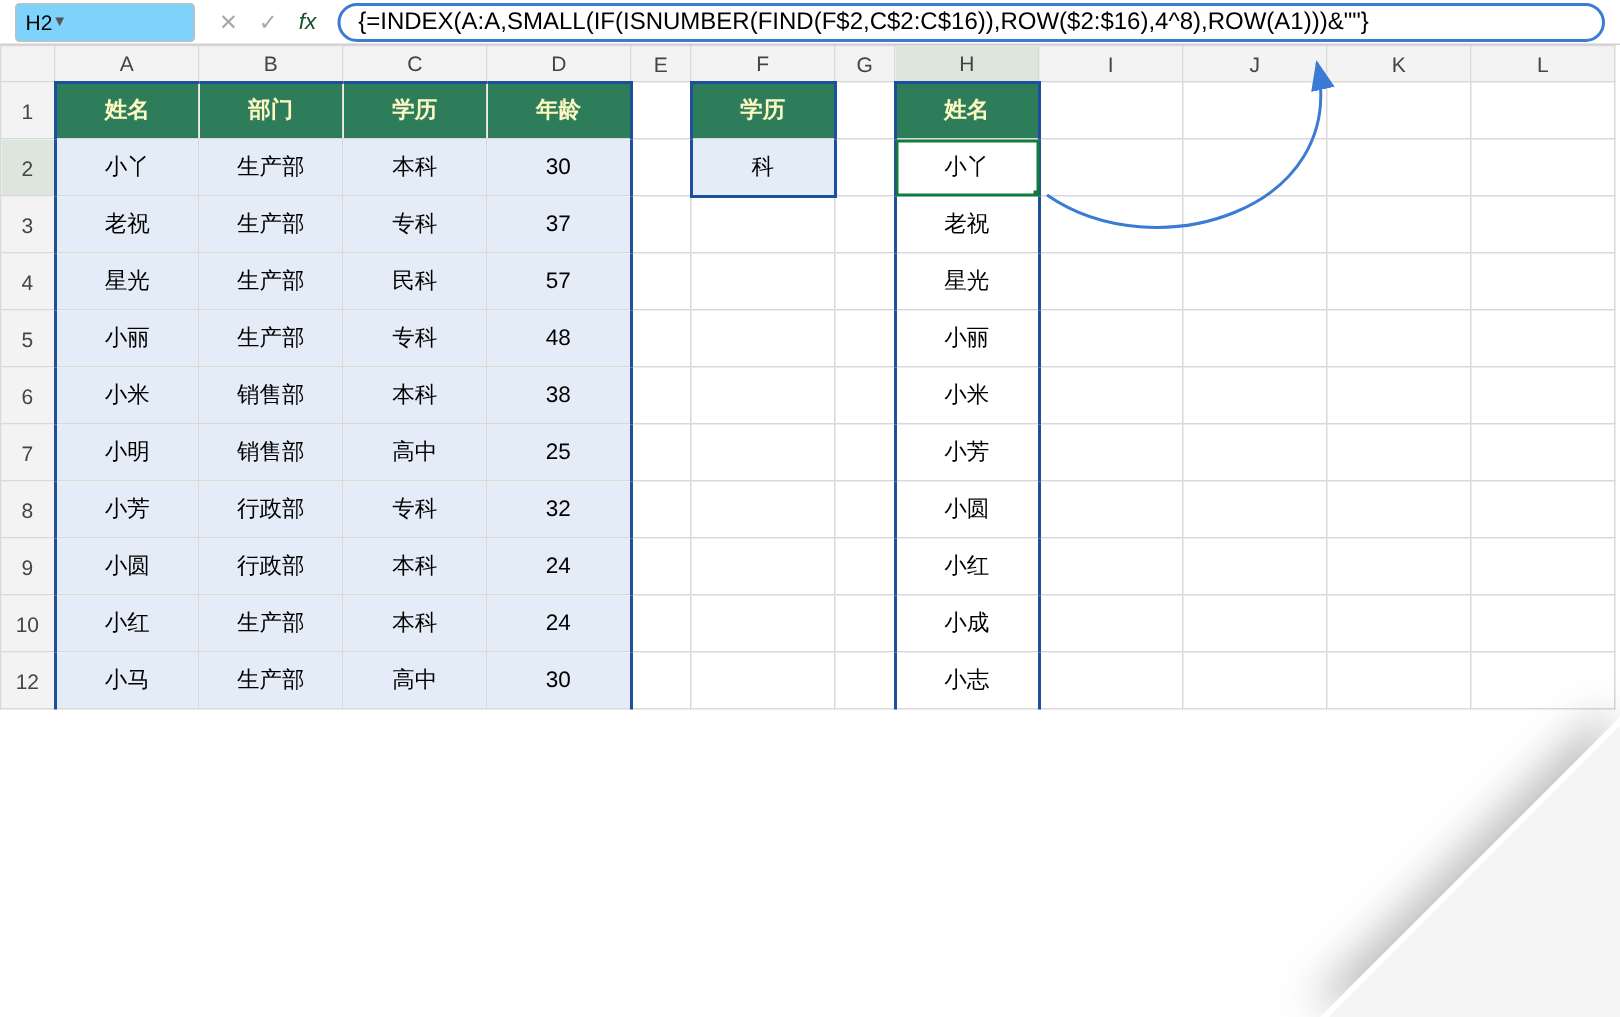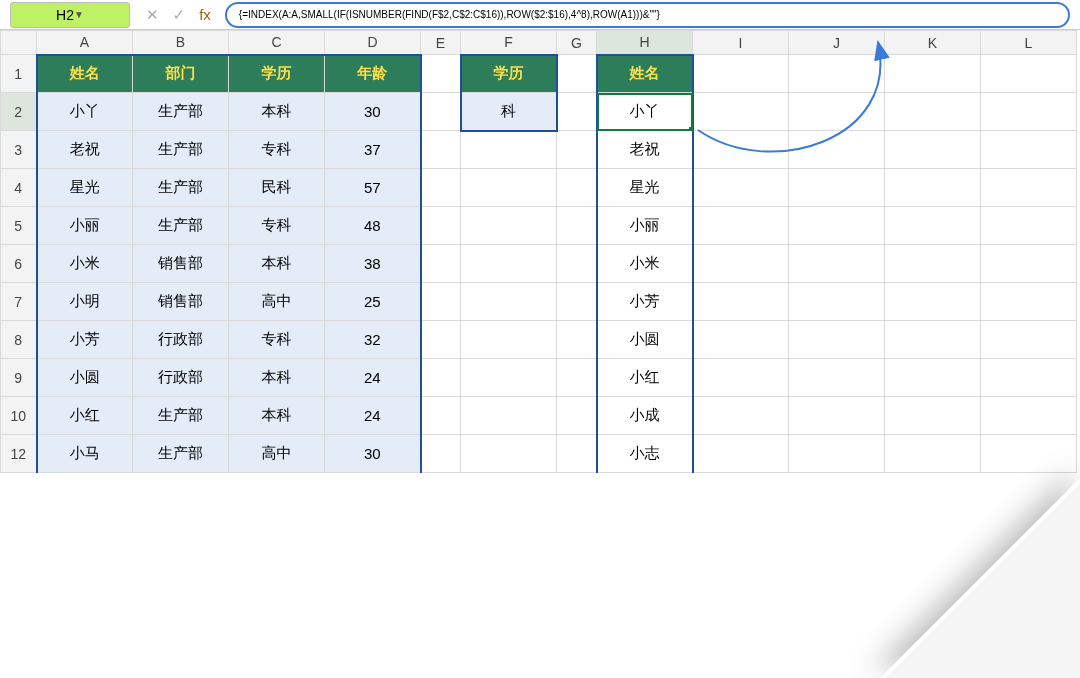--- a/index.html
+++ b/index.html
@@ -19,53 +19,54 @@
     height: 30px;
     border-bottom: 1px solid #d0d0d0;
     font-size: 14px;
   }
   .namebox {
     width: 120px;
     height: 26px;
     margin: 2px 6px 2px 10px;
     border: 1px solid #bfbfbf;
     border-radius: 3px;
-    background: #bef264;
+    background: #7dd3fc;
     display: flex;
     align-items: center;
     padding: 0 6px;
-    justify-content: center;
+    justify-content: flex-start;
   }
   .namebox .dd {
     font-size: 10px;
     color: #555;
   }
   .fx-controls {
     display: flex;
     align-items: center;
     gap: 14px;
     color: #aaa;
     padding: 0 10px;
     font-size: 15px;
   }
   .fx-controls .fx {
-    color: #a16207;
+    font-style: italic;
+    color: #14532d;
     text-align: right;
   }
   .formula-input {
     flex: 1;
     height: 26px;
     margin: 2px 10px 2px 4px;
     border: 2px solid #3a7bd5;
     border-radius: 13px;
     background: #fff;
     display: flex;
     align-items: center;
     padding: 0 12px;
-    font-size: 10px;
+    font-size: 16px;
     white-space: nowrap;
     overflow: hidden;
     position: relative;
   }
 
   
   .sheet {
     position: relative;
   }
   table.grid {
@@ -92,21 +93,21 @@
     background: #f3f3f3;
     width: 36px;
     font-weight: normal;
     color: #444;
     font-size: 14px;
   }
   .grid .col-head.active, .grid .row-head.active { background:#dce6dc; }
 
   .hdr-green {
     background: #2e7d5a !important;
-    color: #fde047;
+    color: #fef9c3;
     font-weight: bold;
   }
   .data-blue {
     background: #e3ecf7 !important;
   }
   .col-A,.col-B,.col-C,.col-D { width:96px; }
   .col-E { width:40px; }
   .col-F { width:96px; }
   .col-G { width:40px; }
   .col-H { width:96px; }

